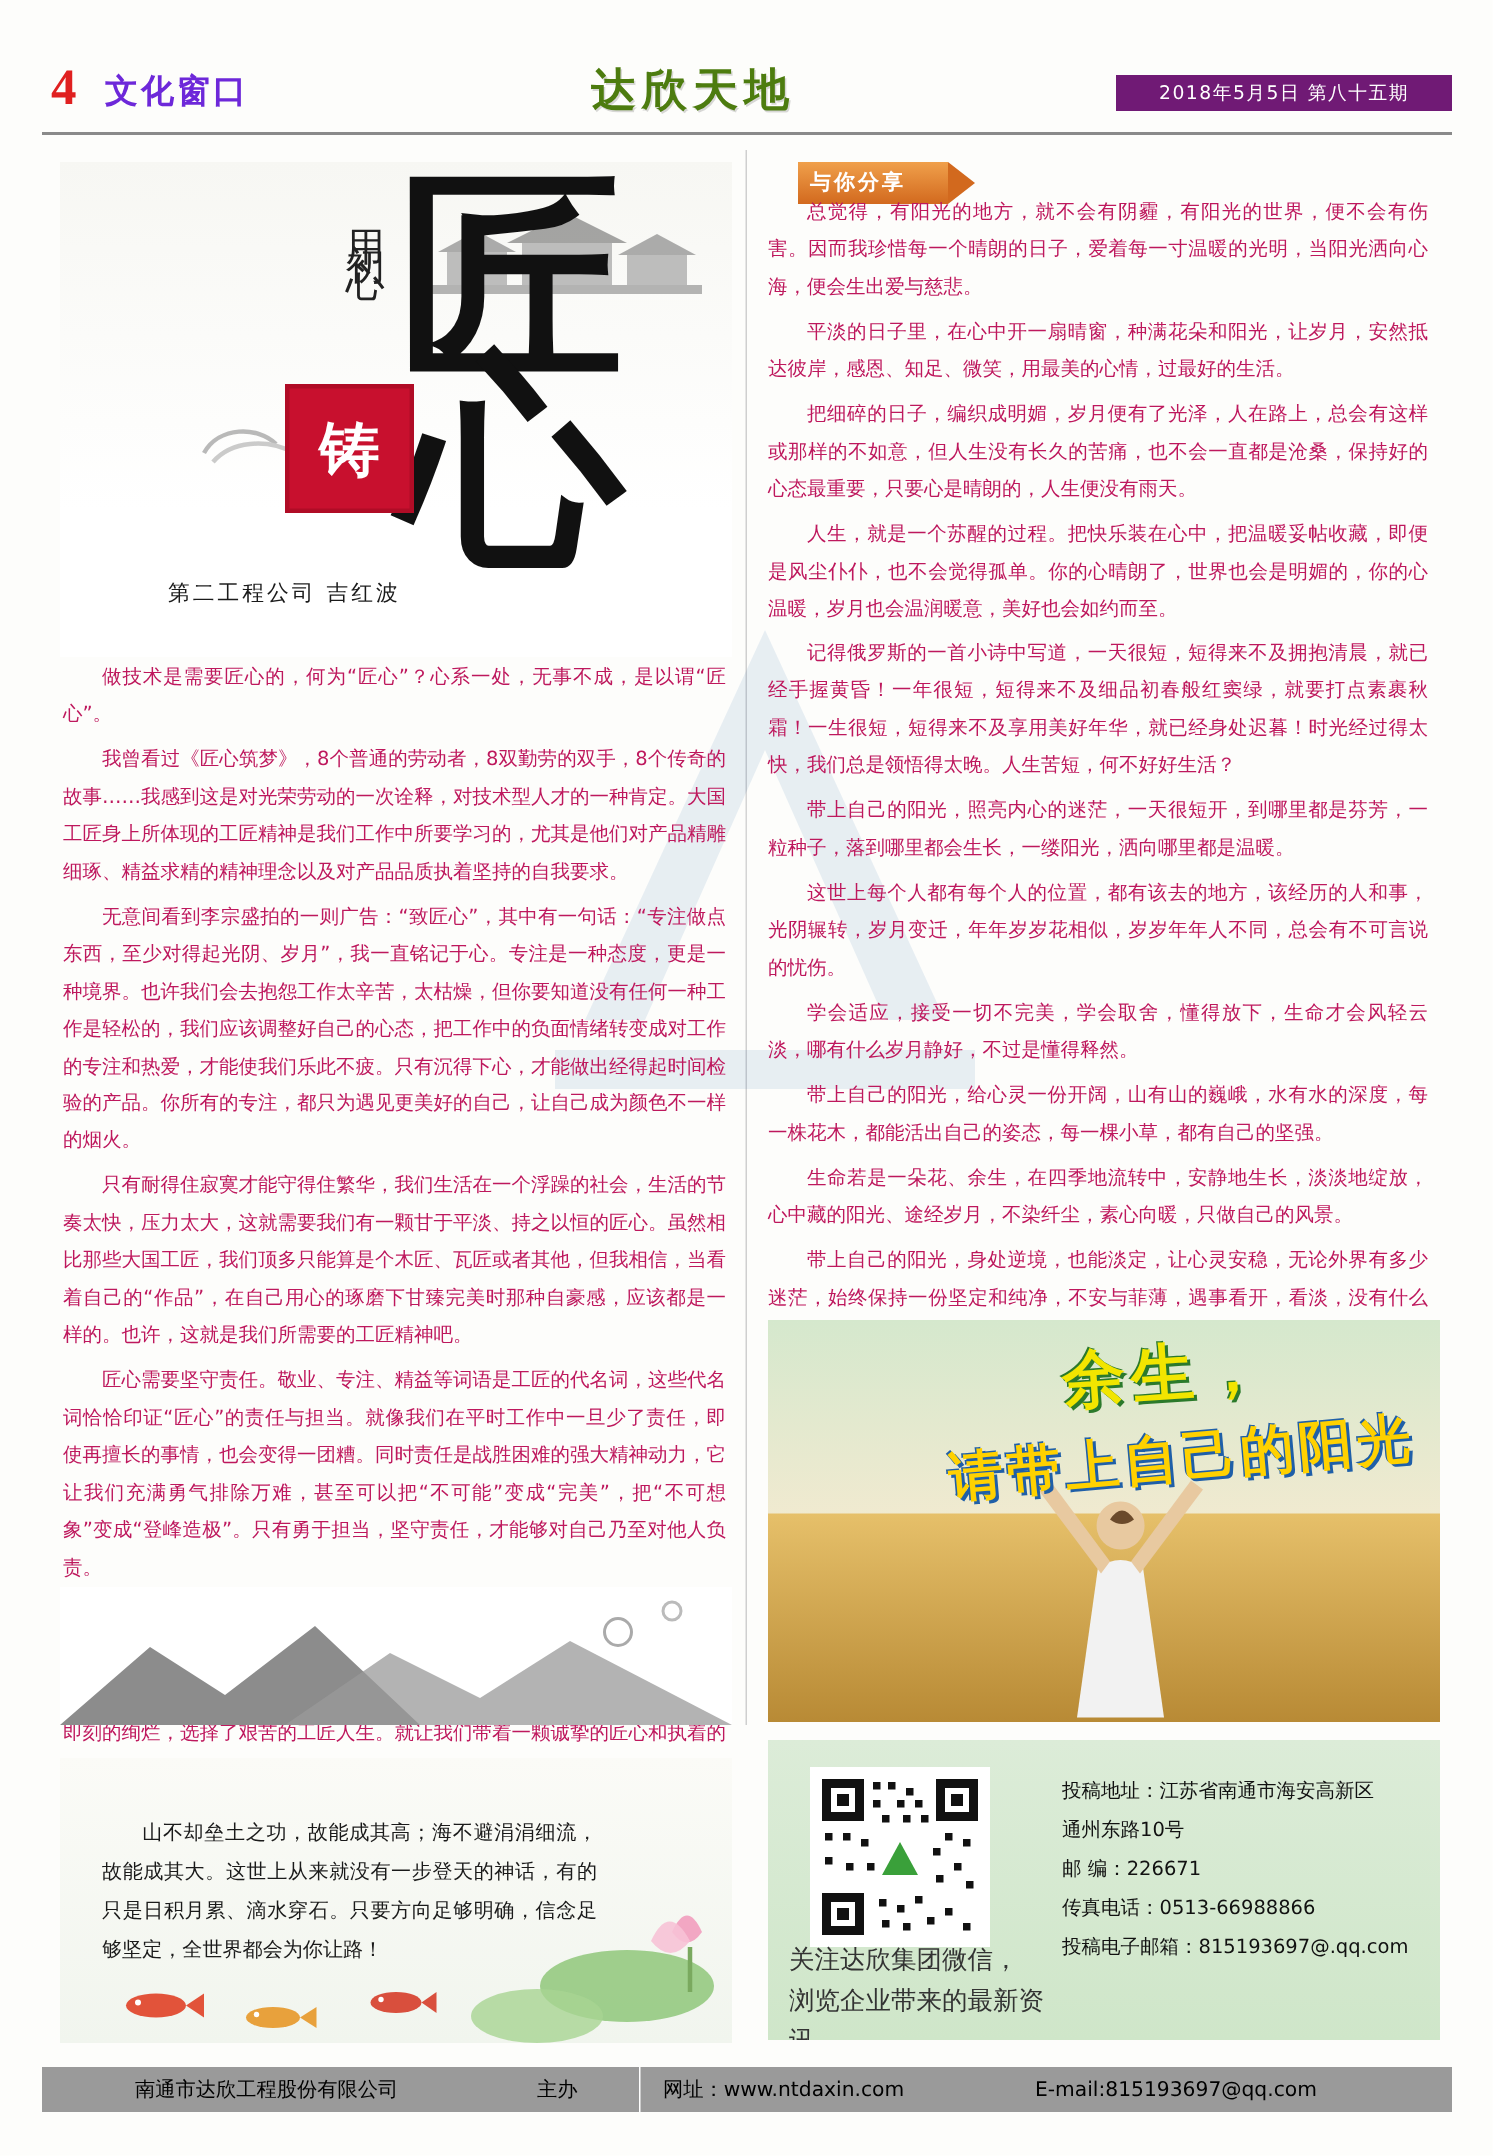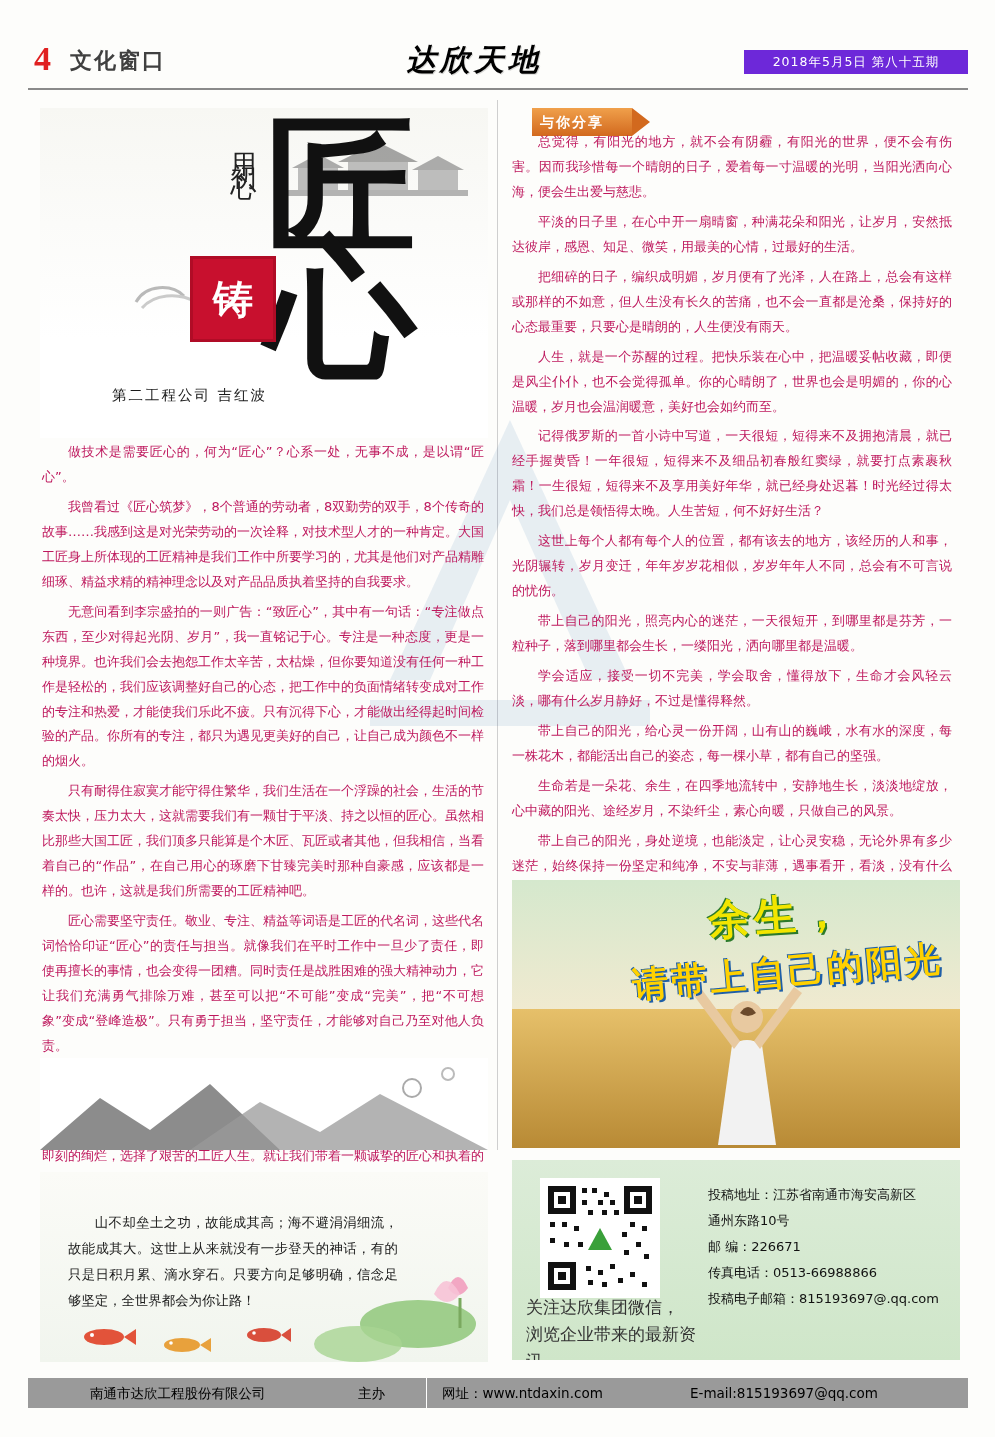--- a/index.html
+++ b/index.html
@@ -21,36 +21,35 @@
     position: absolute; left: 28px; top: 44px; width: 940px; height: 46px;
     border-bottom: 2px solid #8a8a8a;
   }
   .page-number {
     position: absolute; left: 6px; top: -4px;
     font-size: 34px; font-weight: bold; color: #e02020;
     font-family: "Liberation Serif", serif;
   }
   .section-title {
     position: absolute; left: 42px; top: 2px;
-    font-size: 22px; font-weight: bold; color: #404040;
+    font-size: 22px; font-weight: bold; color: #6d28d9;
     letter-spacing: 2px;
     font-family: "DejaVu Sans", sans-serif;
   }
   .paper-logo {
-    position: absolute; left: 378px; top: -4px;
-    font-size: 30px; font-weight: bold; color: #000000;
+    position: absolute; left: 366px; top: -4px;
+    font-size: 30px; font-weight: bold; color: #4d7c0f;
     letter-spacing: 4px;
     font-family: "Liberation Serif", serif;
     text-shadow: 1px 1px 0 rgba(0,0,0,.15);
-    font-style: italic;
   }
   .issue-bar {
     position: absolute; right: 0; top: 6px;
     width: 224px; height: 24px;
-    background: #6d28d9; color: #fff;
+    background: #701a75; color: #fff;
     font-size: 12.5px; line-height: 24px; text-align: center;
     letter-spacing: 1px;
   }
   
   .col-rule {
     position: absolute; left: 497px; top: 100px;
     width: 1px; height: 1050px; background: #cfcfcf;
   }
   
   .ribbon {
@@ -272,22 +271,22 @@
   </div>
 
   <div class="ribbon ribbon-orange">与你分享</div>
 
   <div class="body-col right-body">
     <p>总觉得，有阳光的地方，就不会有阴霾，有阳光的世界，便不会有伤害。因而我珍惜每一个晴朗的日子，爱着每一寸温暖的光明，当阳光洒向心海，便会生出爱与慈悲。</p>
     <p>平淡的日子里，在心中开一扇晴窗，种满花朵和阳光，让岁月，安然抵达彼岸，感恩、知足、微笑，用最美的心情，过最好的生活。</p>
     <p>把细碎的日子，编织成明媚，岁月便有了光泽，人在路上，总会有这样或那样的不如意，但人生没有长久的苦痛，也不会一直都是沧桑，保持好的心态最重要，只要心是晴朗的，人生便没有雨天。</p>
     <p>人生，就是一个苏醒的过程。把快乐装在心中，把温暖妥帖收藏，即便是风尘仆仆，也不会觉得孤单。你的心晴朗了，世界也会是明媚的，你的心温暖，岁月也会温润暖意，美好也会如约而至。</p>
     <p>记得俄罗斯的一首小诗中写道，一天很短，短得来不及拥抱清晨，就已经手握黄昏！一年很短，短得来不及细品初春般红窦绿，就要打点素裹秋霜！一生很短，短得来不及享用美好年华，就已经身处迟暮！时光经过得太快，我们总是领悟得太晚。人生苦短，何不好好生活？</p>
+    <p>带上自己的阳光，照亮内心的迷茫，一天很短开，到哪里都是芬芳，一粒种子，落到哪里都会生长，一缕阳光，洒向哪里都是温暖。</p>
     <p>这世上每个人都有每个人的位置，都有该去的地方，该经历的人和事，光阴辗转，岁月变迁，年年岁岁花相似，岁岁年年人不同，总会有不可言说的忧伤。</p>
-    <p>带上自己的阳光，照亮内心的迷茫，一天很短开，到哪里都是芬芳，一粒种子，落到哪里都会生长，一缕阳光，洒向哪里都是温暖。</p>
     <p>学会适应，接受一切不完美，学会取舍，懂得放下，生命才会风轻云淡，哪有什么岁月静好，不过是懂得释然。</p>
     <p>带上自己的阳光，给心灵一份开阔，山有山的巍峨，水有水的深度，每一株花木，都能活出自己的姿态，每一棵小草，都有自己的坚强。</p>
     <p>生命若是一朵花、余生，在四季地流转中，安静地生长，淡淡地绽放，心中藏的阳光、途经岁月，不染纤尘，素心向暖，只做自己的风景。</p>
     <p>带上自己的阳光，身处逆境，也能淡定，让心灵安稳，无论外界有多少迷茫，始终保持一份坚定和纯净，不安与菲薄，遇事看开，看淡，没有什么是不能舍弃的，得之我幸，失之我命，塞翁失马，焉知祸福？你羡慕我的车，我羡慕你的房，幸福其实就是一种心境，没有什么比拥有一个好心情更重要。</p>
     <p>人生，花开有时，花落有时，如若，我们是为了笑而来的，那么就在每一天阳光升起的时刻努力地抬头微笑。</p>
     <p>在每一个日落的黄昏、温婉从容，将那些路过的善意，一起走过一段路的人，妥帖收藏，即使是在萧瑟的季节，也要内心繁花似锦，带上自己的阳光，用最美的心情，过最好的生活。（郭 燕）</p>
   </div>
 
   <div class="photo">
     <div class="sky"></div>

